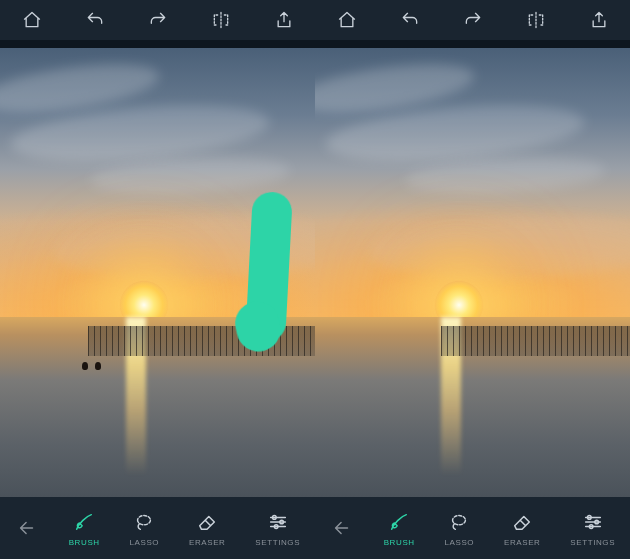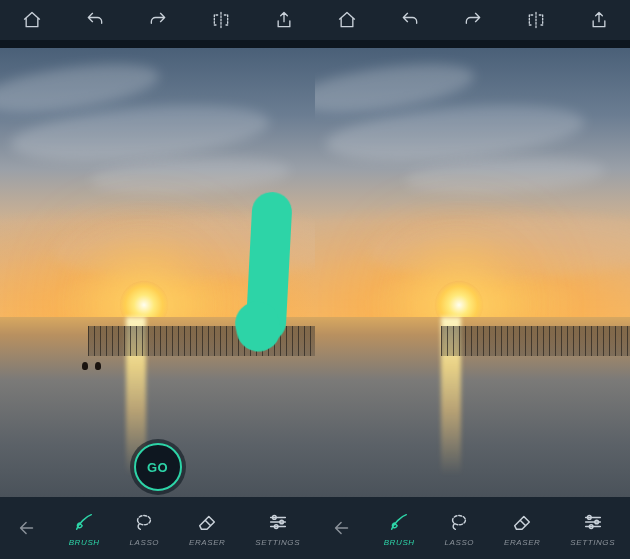--- a/index.html
+++ b/index.html
@@ -45,21 +45,21 @@
     background:#2dd4a7; border-radius:20px; transform: rotate(3deg);
     filter: blur(0.5px);
   }
   .mark::after { content:""; position:absolute; width:44px; height:50px; background:#2dd4a7; border-radius:22px; bottom:-10px; left:-10px; transform: rotate(-15deg); }
   .go-btn { position:absolute; left:50%; bottom:6px; transform:translateX(-50%);
     width:48px; height:48px; border-radius:50%; background:#0e1720; border:2px solid #2dd4a7;
     color:#2dd4a7; display:flex; align-items:center; justify-content:center;
     font-size:13px; font-weight:600; letter-spacing:0.5px; cursor:pointer;
     box-shadow: 0 0 0 4px rgba(14,23,32,0.6);
   }
-  .bottombar { height:62px; background:#1a2530; display:flex; align-items:center; justify-content:space-around;font-style:italic; }
+  .bottombar { height:62px; background:#1a2530; display:flex; align-items:center; justify-content:space-around; }
   .tool { display:flex; flex-direction:column; align-items:center; gap:4px; cursor:pointer; }
   .tool .ticon { width:24px; height:24px; display:flex; align-items:center; justify-content:center; }
   .tool svg { stroke:#c9d1d9; fill:none; stroke-width:1.6; stroke-linecap:round; stroke-linejoin:round; }
   .tool .tlabel { font-size:8px; letter-spacing:0.6px; color:#8a9199; text-transform:uppercase; }
   .tool.active svg { stroke:#2dd4a7; }
   .tool.active .tlabel { color:#2dd4a7; }
   .tool.backbtn svg { stroke:#8a9199; }
 </style>
 </head>
 <body>
@@ -103,21 +103,20 @@
           <div class="cloud c3"></div>
           <div class="cloud c4"></div>
         <div class="sun"></div>
         <div class="sea"></div>
         <div class="reflection"></div>
         <div class="pier pierL"></div>
         <div class="swimmer sw1"></div>
           <div class="swimmer sw2"></div>
       </div>
       <div class="mark"></div>
-      <div class="go-btn">GO</div>
     </div>
 
     <div class="bottombar">
       <div class="tool backbtn">
         <div class="ticon">
             <svg viewBox="0 0 24 24" width="22" height="22">
               <path d="M18 12 H6 M11 6 L5 12 L11 18"></path>
             </svg>
           </div>
       </div>

